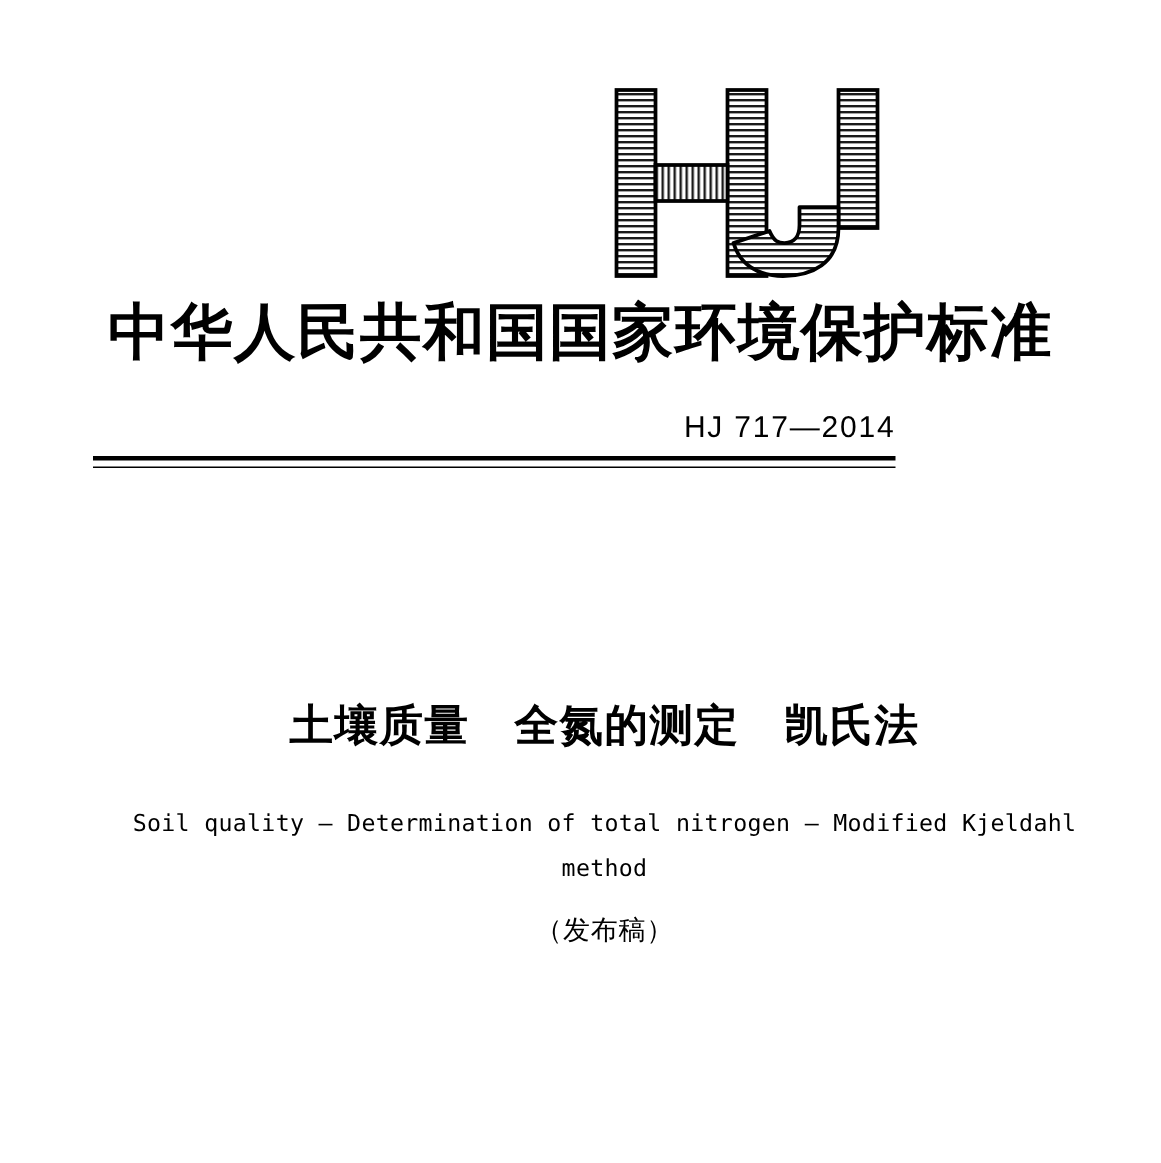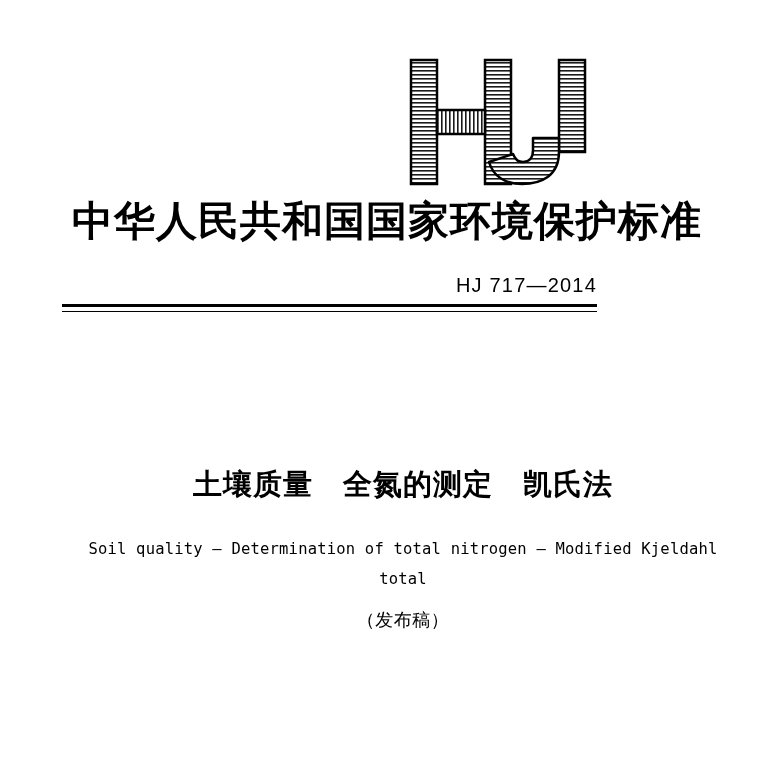--- a/index.html
+++ b/index.html
@@ -165,19 +165,19 @@
 
   <div class="std-number">HJ 717—2014</div>
 
   <div class="rule-thick"></div>
   <div class="rule-thin"></div>
 
   <div class="title-block">
     <div class="title-cn">土壤质量　全氮的测定　凯氏法</div>
     <div class="title-en">
       <span>Soil quality — Determination of total nitrogen — Modified Kjeldahl</span>
-      <div class="title-en-line2">total</div>
+      <div class="title-en-line2">method</div>
     </div>
     <div class="title-note">（发布稿）</div>
   </div>
 
 
 </div>
 
 </body></html>

